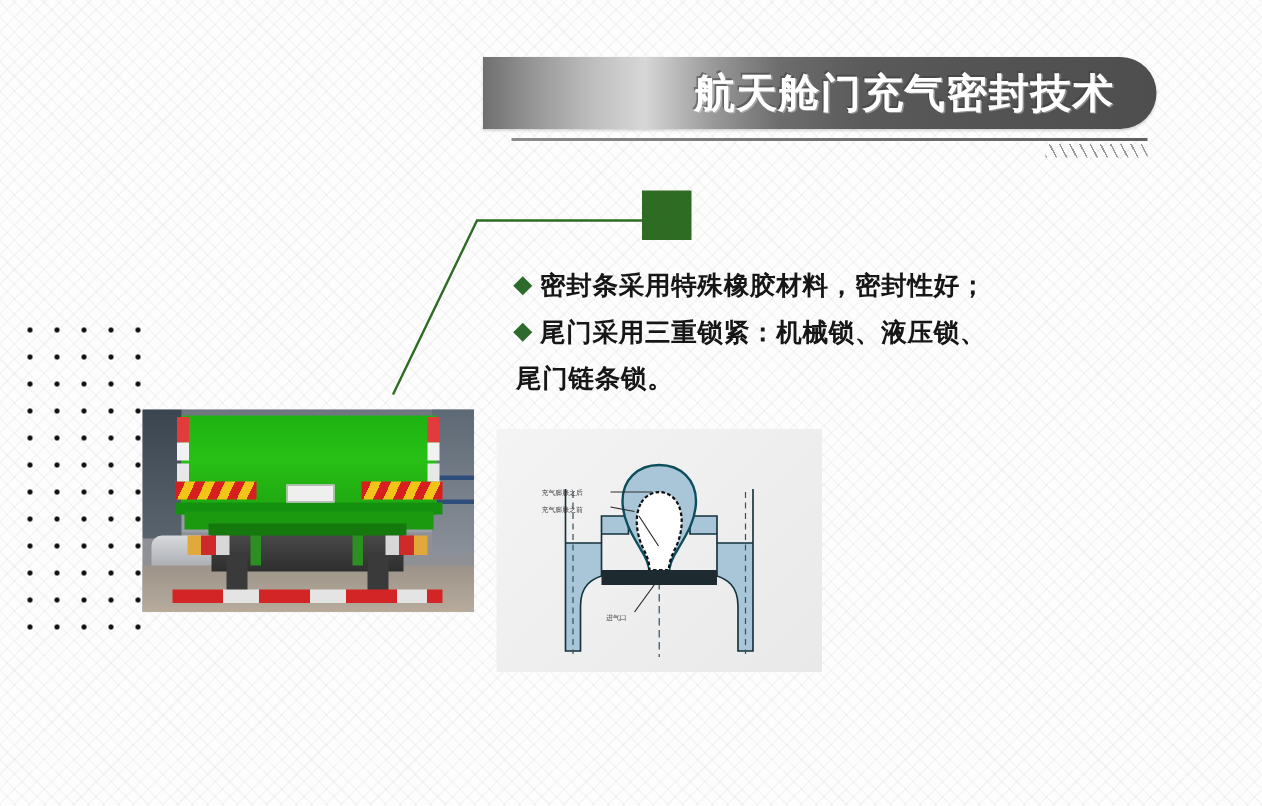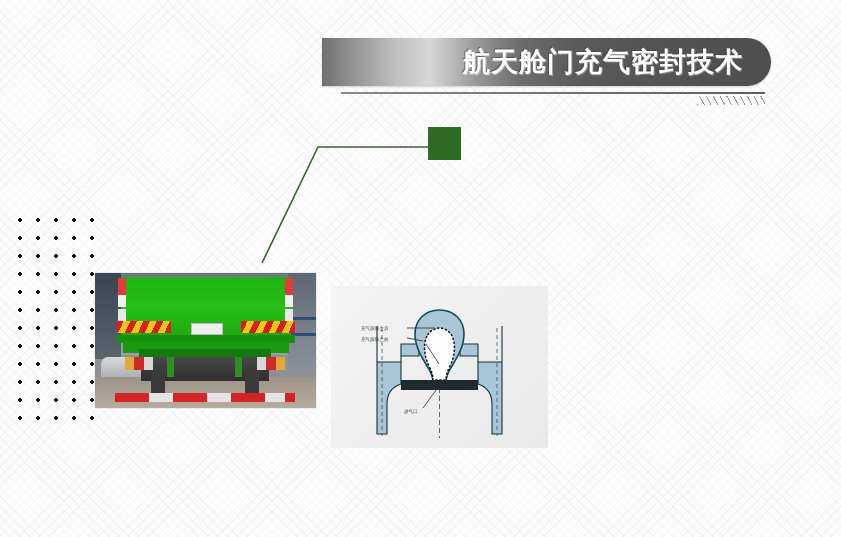--- a/index.html
+++ b/index.html
@@ -239,20 +239,31 @@
   <div id="title-rule"></div>
   <div id="title-hatch"></div>
 
   <div id="dot-panel"></div>
 
   <svg id="connector" viewBox="0 0 190 160" width="190" height="160">
     <polyline points="12,148 68,32 190,32" fill="none" stroke="#2e6b23" stroke-width="1.6" stroke-linejoin="miter" stroke-linecap="butt"></polyline>
   </svg>
   <div id="green-square"></div>
 
+  <div id="bullets">
+    <div class="bullet-line">
+      <span class="diamond"></span><span>密封条采用特殊橡胶材料，密封性好；</span>
+    </div>
+    <div class="bullet-line">
+      <span class="diamond"></span><span>尾门采用三重锁紧：机械锁、液压锁、</span>
+    </div>
+    <div class="bullet-line cont">
+      <span>尾门链条锁。</span>
+    </div>
+  </div>
 
   <div id="photo">
     <div class="ph" id="ph-sky"></div>
     <div class="ph" id="ph-wall-l"></div>
     <div class="ph" id="ph-wall-r"></div>
     <div class="ph" id="ph-rail-r"></div>
     <div class="ph" id="ph-rail-r2"></div>
     <div class="ph" id="ph-car"></div>
     <div class="ph" id="ph-ground"></div>
 

